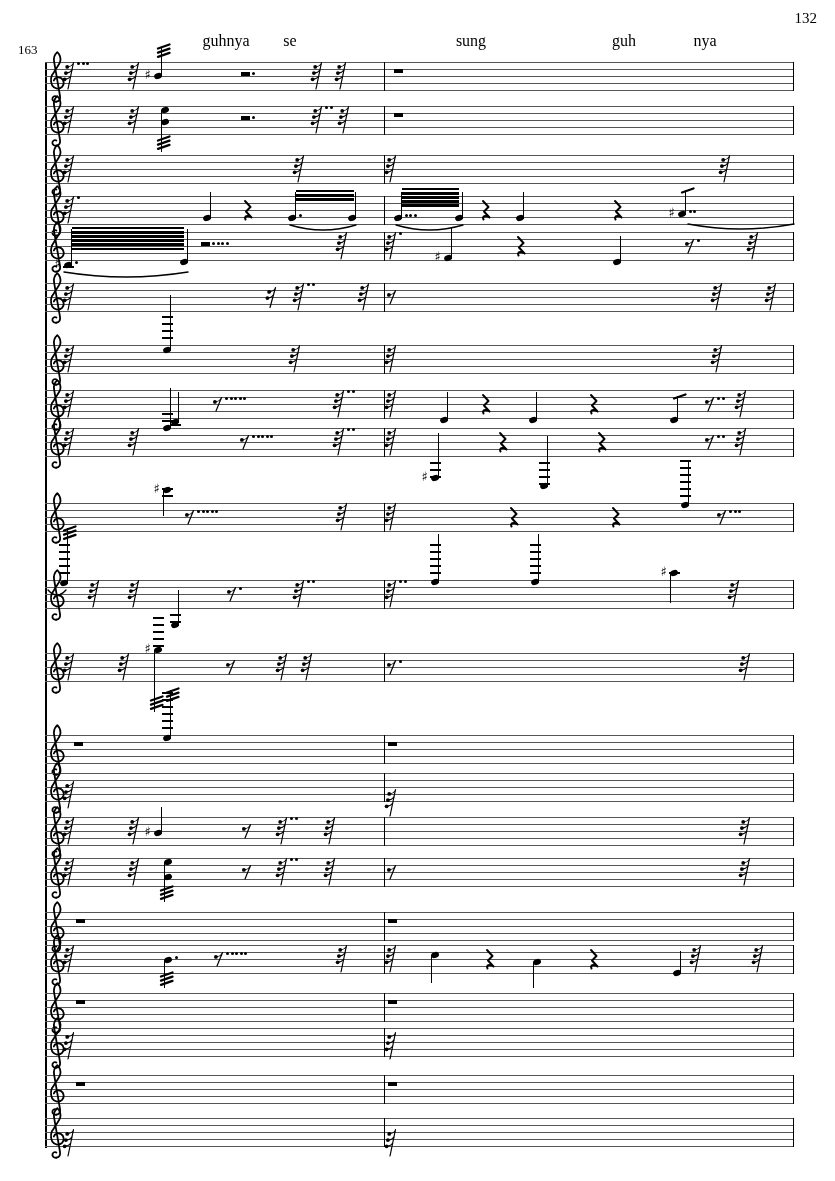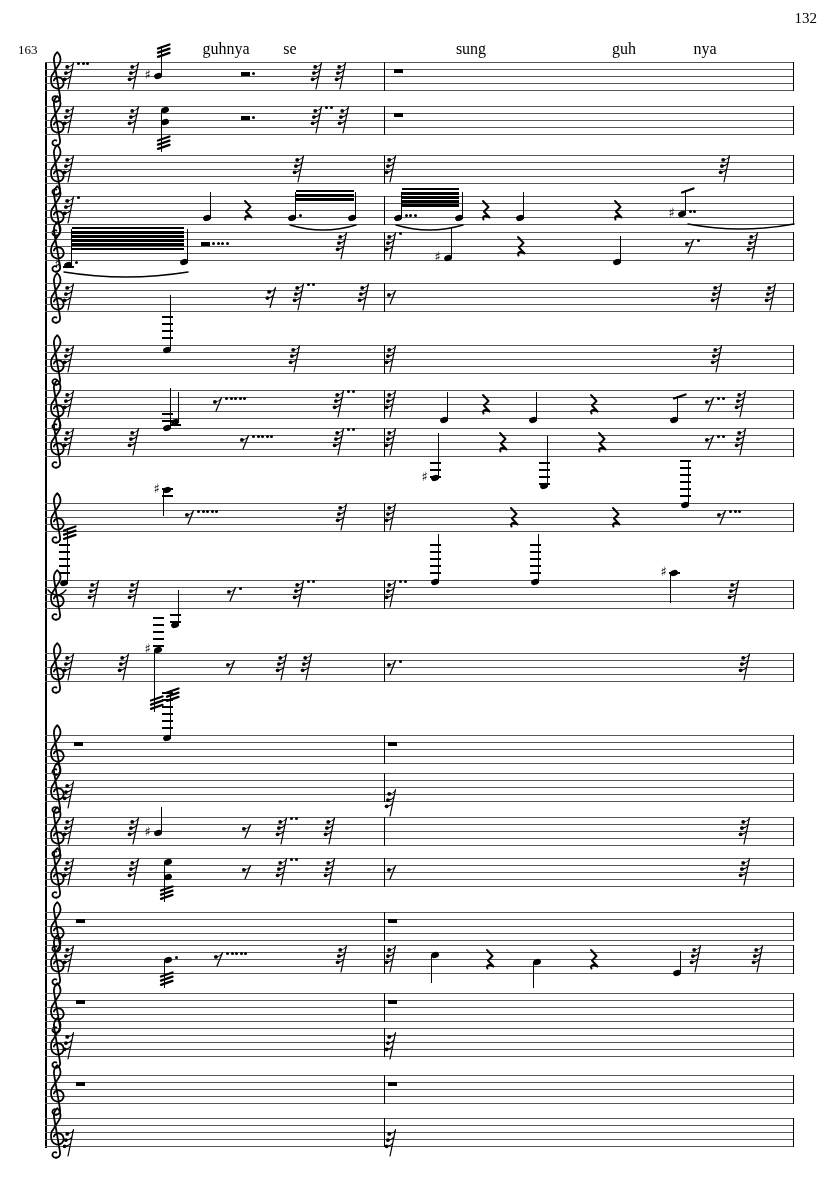--- a/index.html
+++ b/index.html
@@ -1,20 +1,20 @@
 <!DOCTYPE html>
 <html><head>
 <meta charset="utf-8">
 <style>
   html,body{margin:0;padding:0;background:#e8e8e8;}
   .page{position:relative;width:835px;height:1181px;background:#ffffff;overflow:hidden;
         font-family:"Liberation Serif","DejaVu Serif",serif;color:#000;}
   .pagenum{position:absolute;top:10px;right:18px;font-size:15px;}
   .measurenum{position:absolute;left:18px;top:42px;font-size:13px;}
-  .lyric{position:absolute;top:40px;transform:translateX(-50%);font-size:16px;white-space:nowrap;}
+  .lyric{position:absolute;top:32px;transform:translateX(-50%);font-size:16px;white-space:nowrap;}
   .staff{position:absolute;left:0;width:835px;height:29px;}
   .sline{position:absolute;left:45px;width:749px;height:1px;background:#555;}
   .barline{position:absolute;width:1.3px;background:#000;top:0;height:29px;}
   .sysbar{position:absolute;left:45px;top:62px;width:1.6px;height:1086px;background:#000;}
   .nh{position:absolute;width:8px;height:5.6px;background:#000;border-radius:50%;transform:rotate(-20deg);}
   .stem{position:absolute;width:1.3px;background:#000;}
   .ledger{position:absolute;width:11px;height:1.3px;background:#000;}
   .rbar{position:absolute;background:#000;}
   .dot{position:absolute;width:3px;height:3px;background:#000;border-radius:50%;}
   .acc{position:absolute;font-family:"DejaVu Sans",sans-serif;font-size:13px;line-height:13px;}

